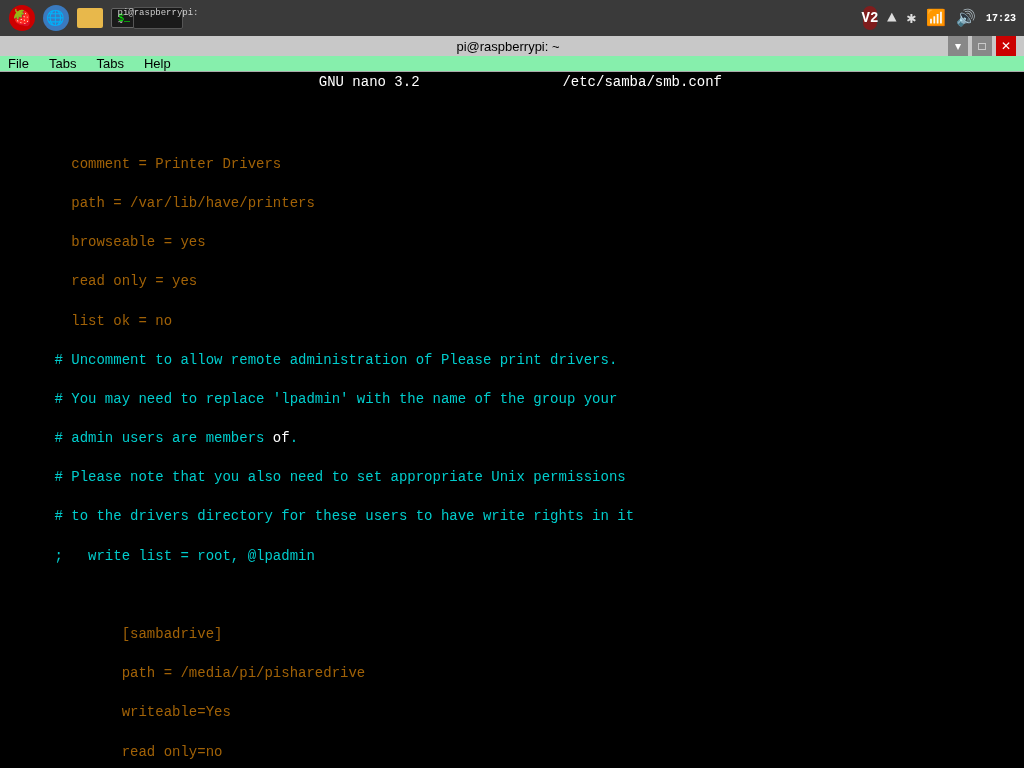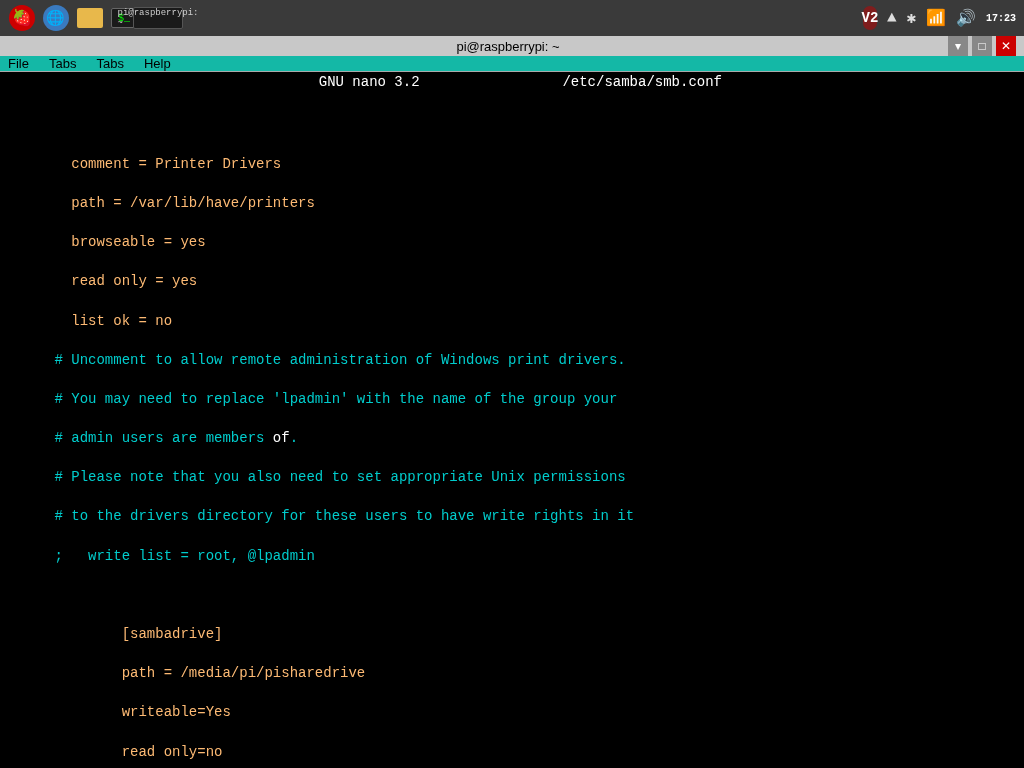--- a/index.html
+++ b/index.html
@@ -151,21 +151,21 @@
       align-items: center;
       justify-content: center;
       font-size: 12px;
       color: #fff;
       cursor: pointer;
       border: none;
     }
 
     
     #menu-bar {
-      background: #14b8a6;
+      background: #86efac;
       height: 24px;
       display: flex;
       align-items: center;
       padding: 0 4px;
       gap: 12px;
       border-bottom: 1px solid #aaa;
     }
     .menu-item {
       font-size: 13px;
       color: #000;
@@ -198,21 +198,21 @@
       background: #000;
       color: #fff;
       font-size: 14px;
       line-height: 1.4;
       padding: 4px 4px;
       overflow: hidden;
       white-space: pre;
     }
 
     .line-cyan { color: #00cccc; }
-    .line-white { color: #fdba74; }
+    .line-white { color: #a16207; }
   </style>
 </head>
 <body>
 
 <div id="system-bar">
   <div id="system-bar-left">
     <div class="sys-icon">
       <div class="raspberry-icon">
         <span style="color:#fff;font-size:16px;">🍓</span>
       </div>
@@ -265,21 +265,21 @@
 
     <div id="nano-header">  GNU nano 3.2                 /etc/samba/smb.conf</div>
 
     <div id="editor-content">
       <span class="line-white"></span><br>
       <span class="line-white">  comment = Printer Drivers</span><br>
       <span class="line-white">  path = /var/lib/have/printers</span><br>
       <span class="line-white">  browseable = yes</span><br>
       <span class="line-white">  read only = yes</span><br>
       <span class="line-white">  list ok = no</span><br>
-      <span class="line-cyan"># Uncomment to allow remote administration of Windows print drivers.</span><br>
+      <span class="line-cyan"># Uncomment to allow remote administration of Please print drivers.</span><br>
       <span class="line-cyan"># You may need to replace 'lpadmin' with the name of the group your</span><br>
       <span class="line-cyan"># admin users are members <span style="color:#fff;">of</span>.</span><br>
       <span class="line-cyan"># Please note that you also need to set appropriate Unix permissions</span><br>
       <span class="line-cyan"># to the drivers directory for these users to have write rights in it</span><br>
       <span class="line-cyan">;   write list = root, @lpadmin</span><br>
       <span class="line-white"></span><br>
       <span class="line-white">        [sambadrive]</span><br>
       <span class="line-white">        path = /media/pi/pisharedrive</span><br>
       <span class="line-white">        writeable=Yes</span><br>
       <span class="line-white">        read only=no</span><br>

